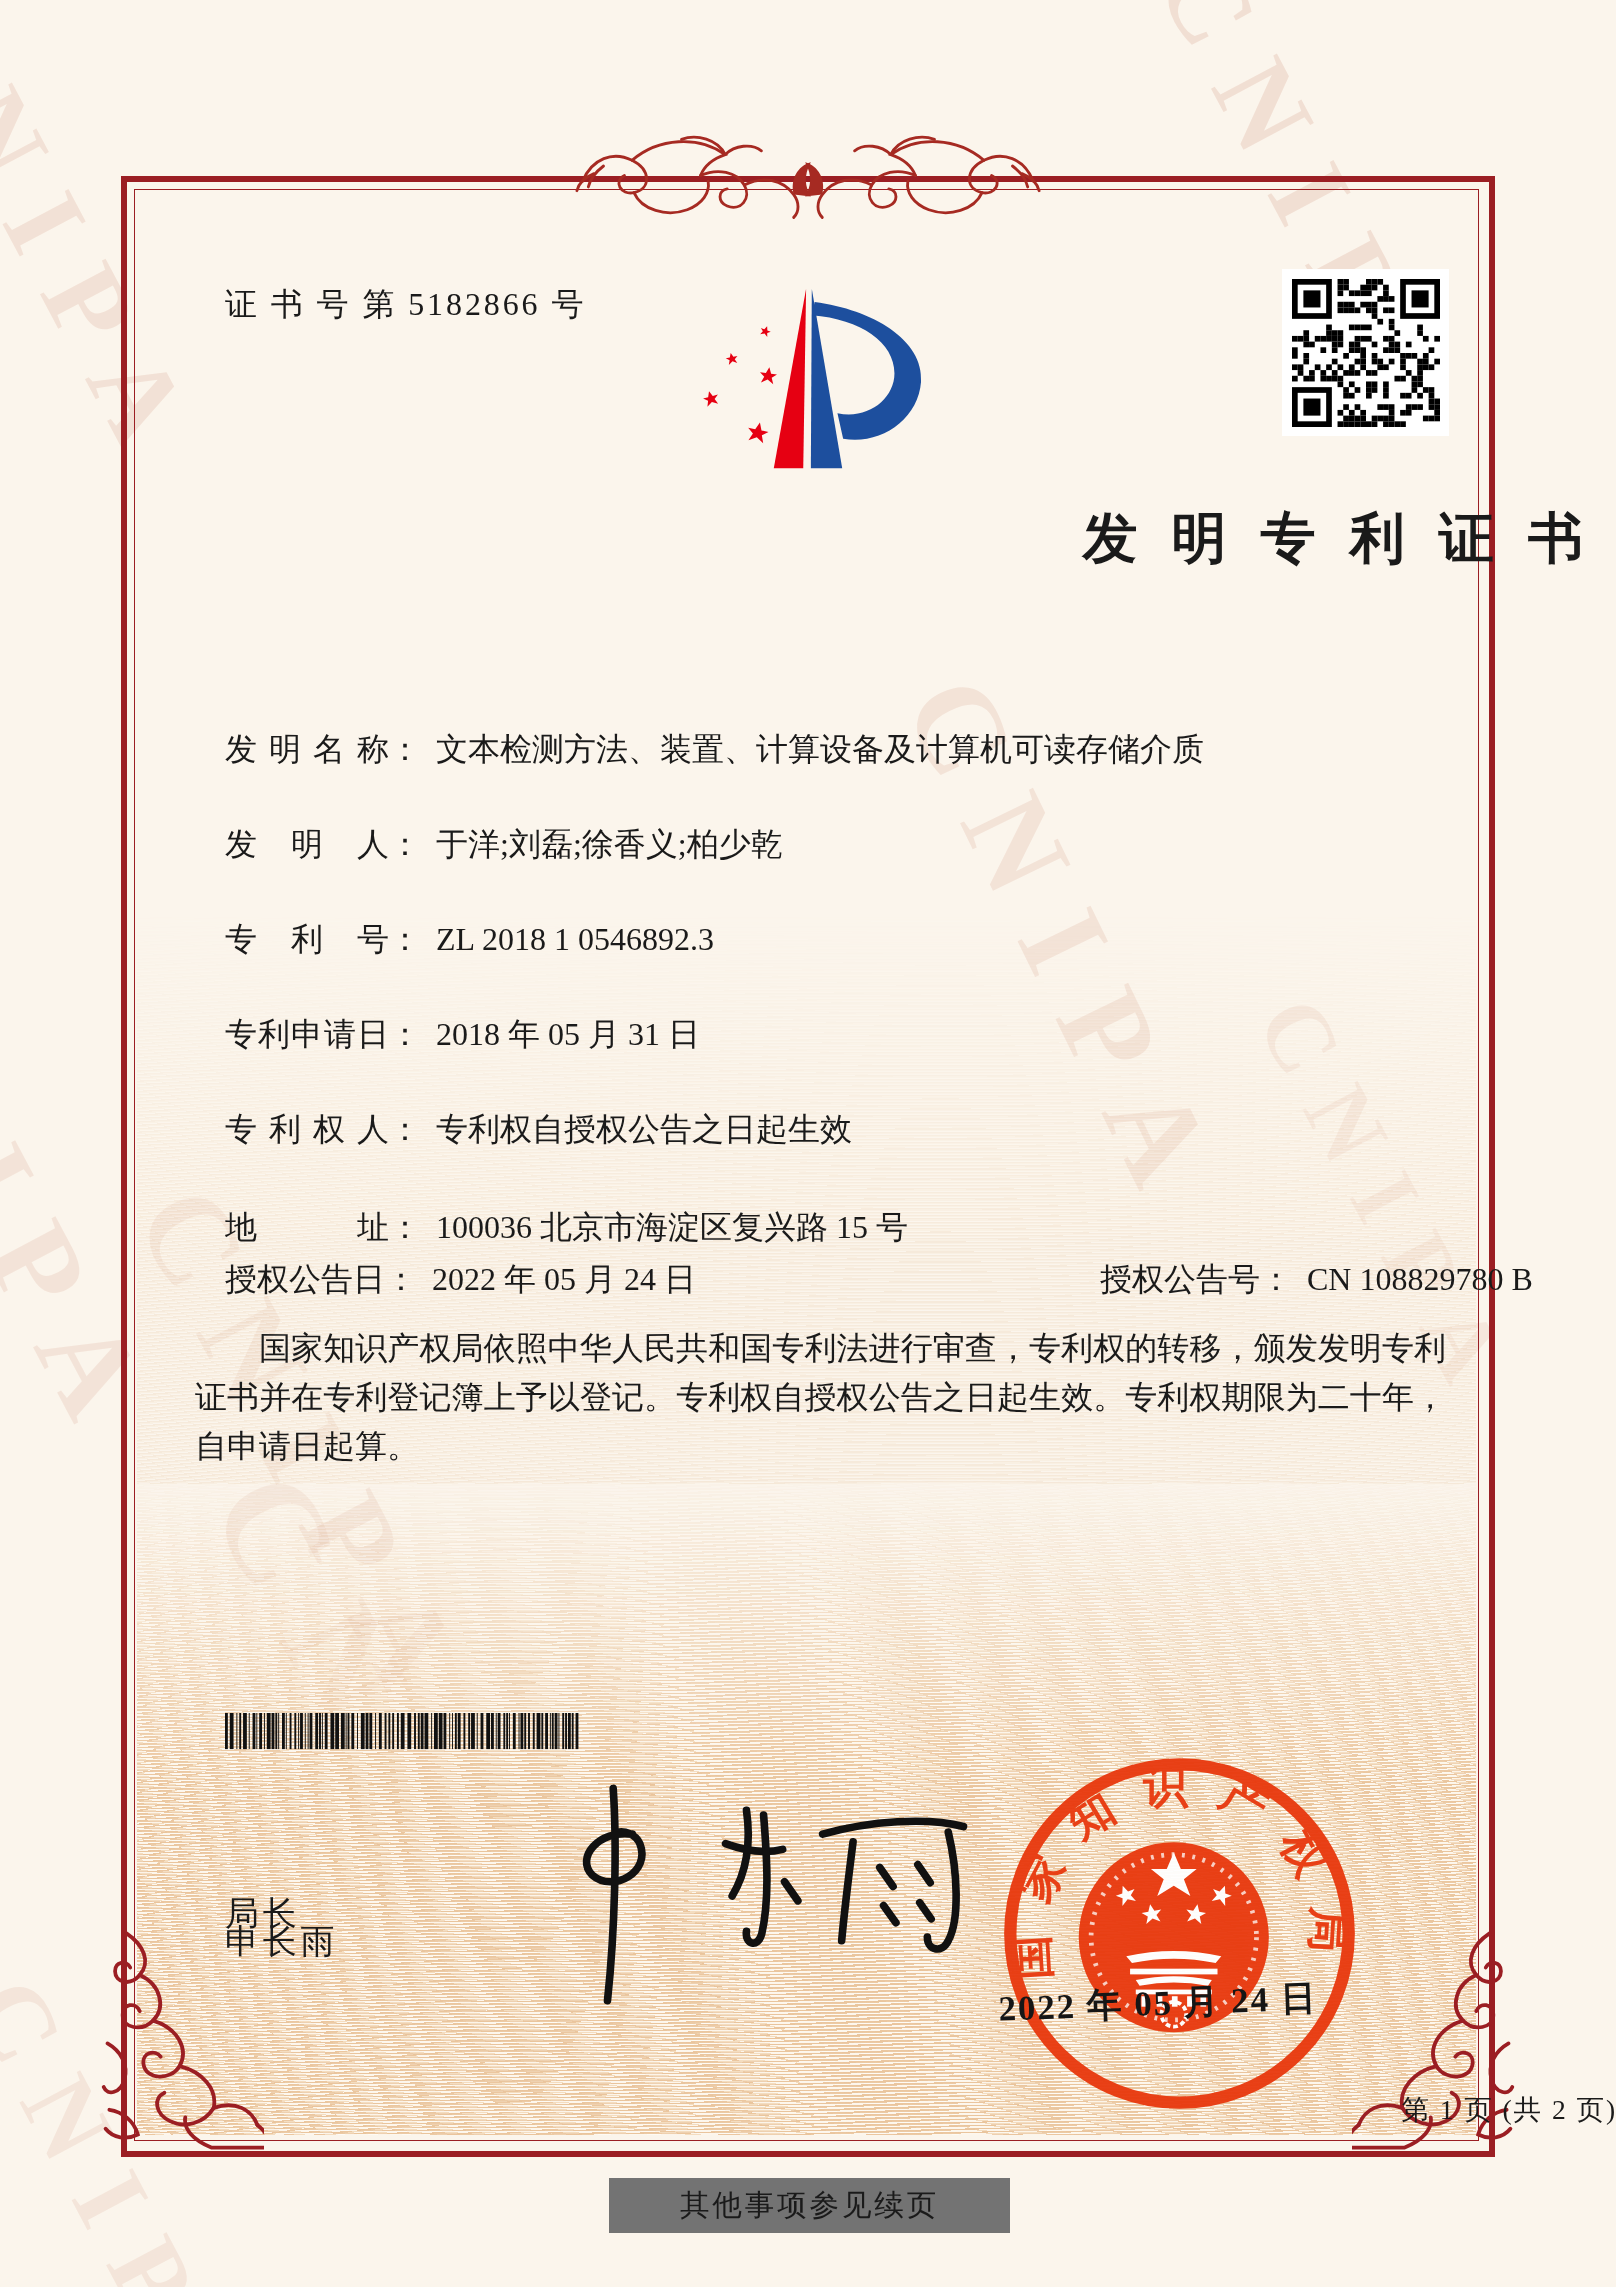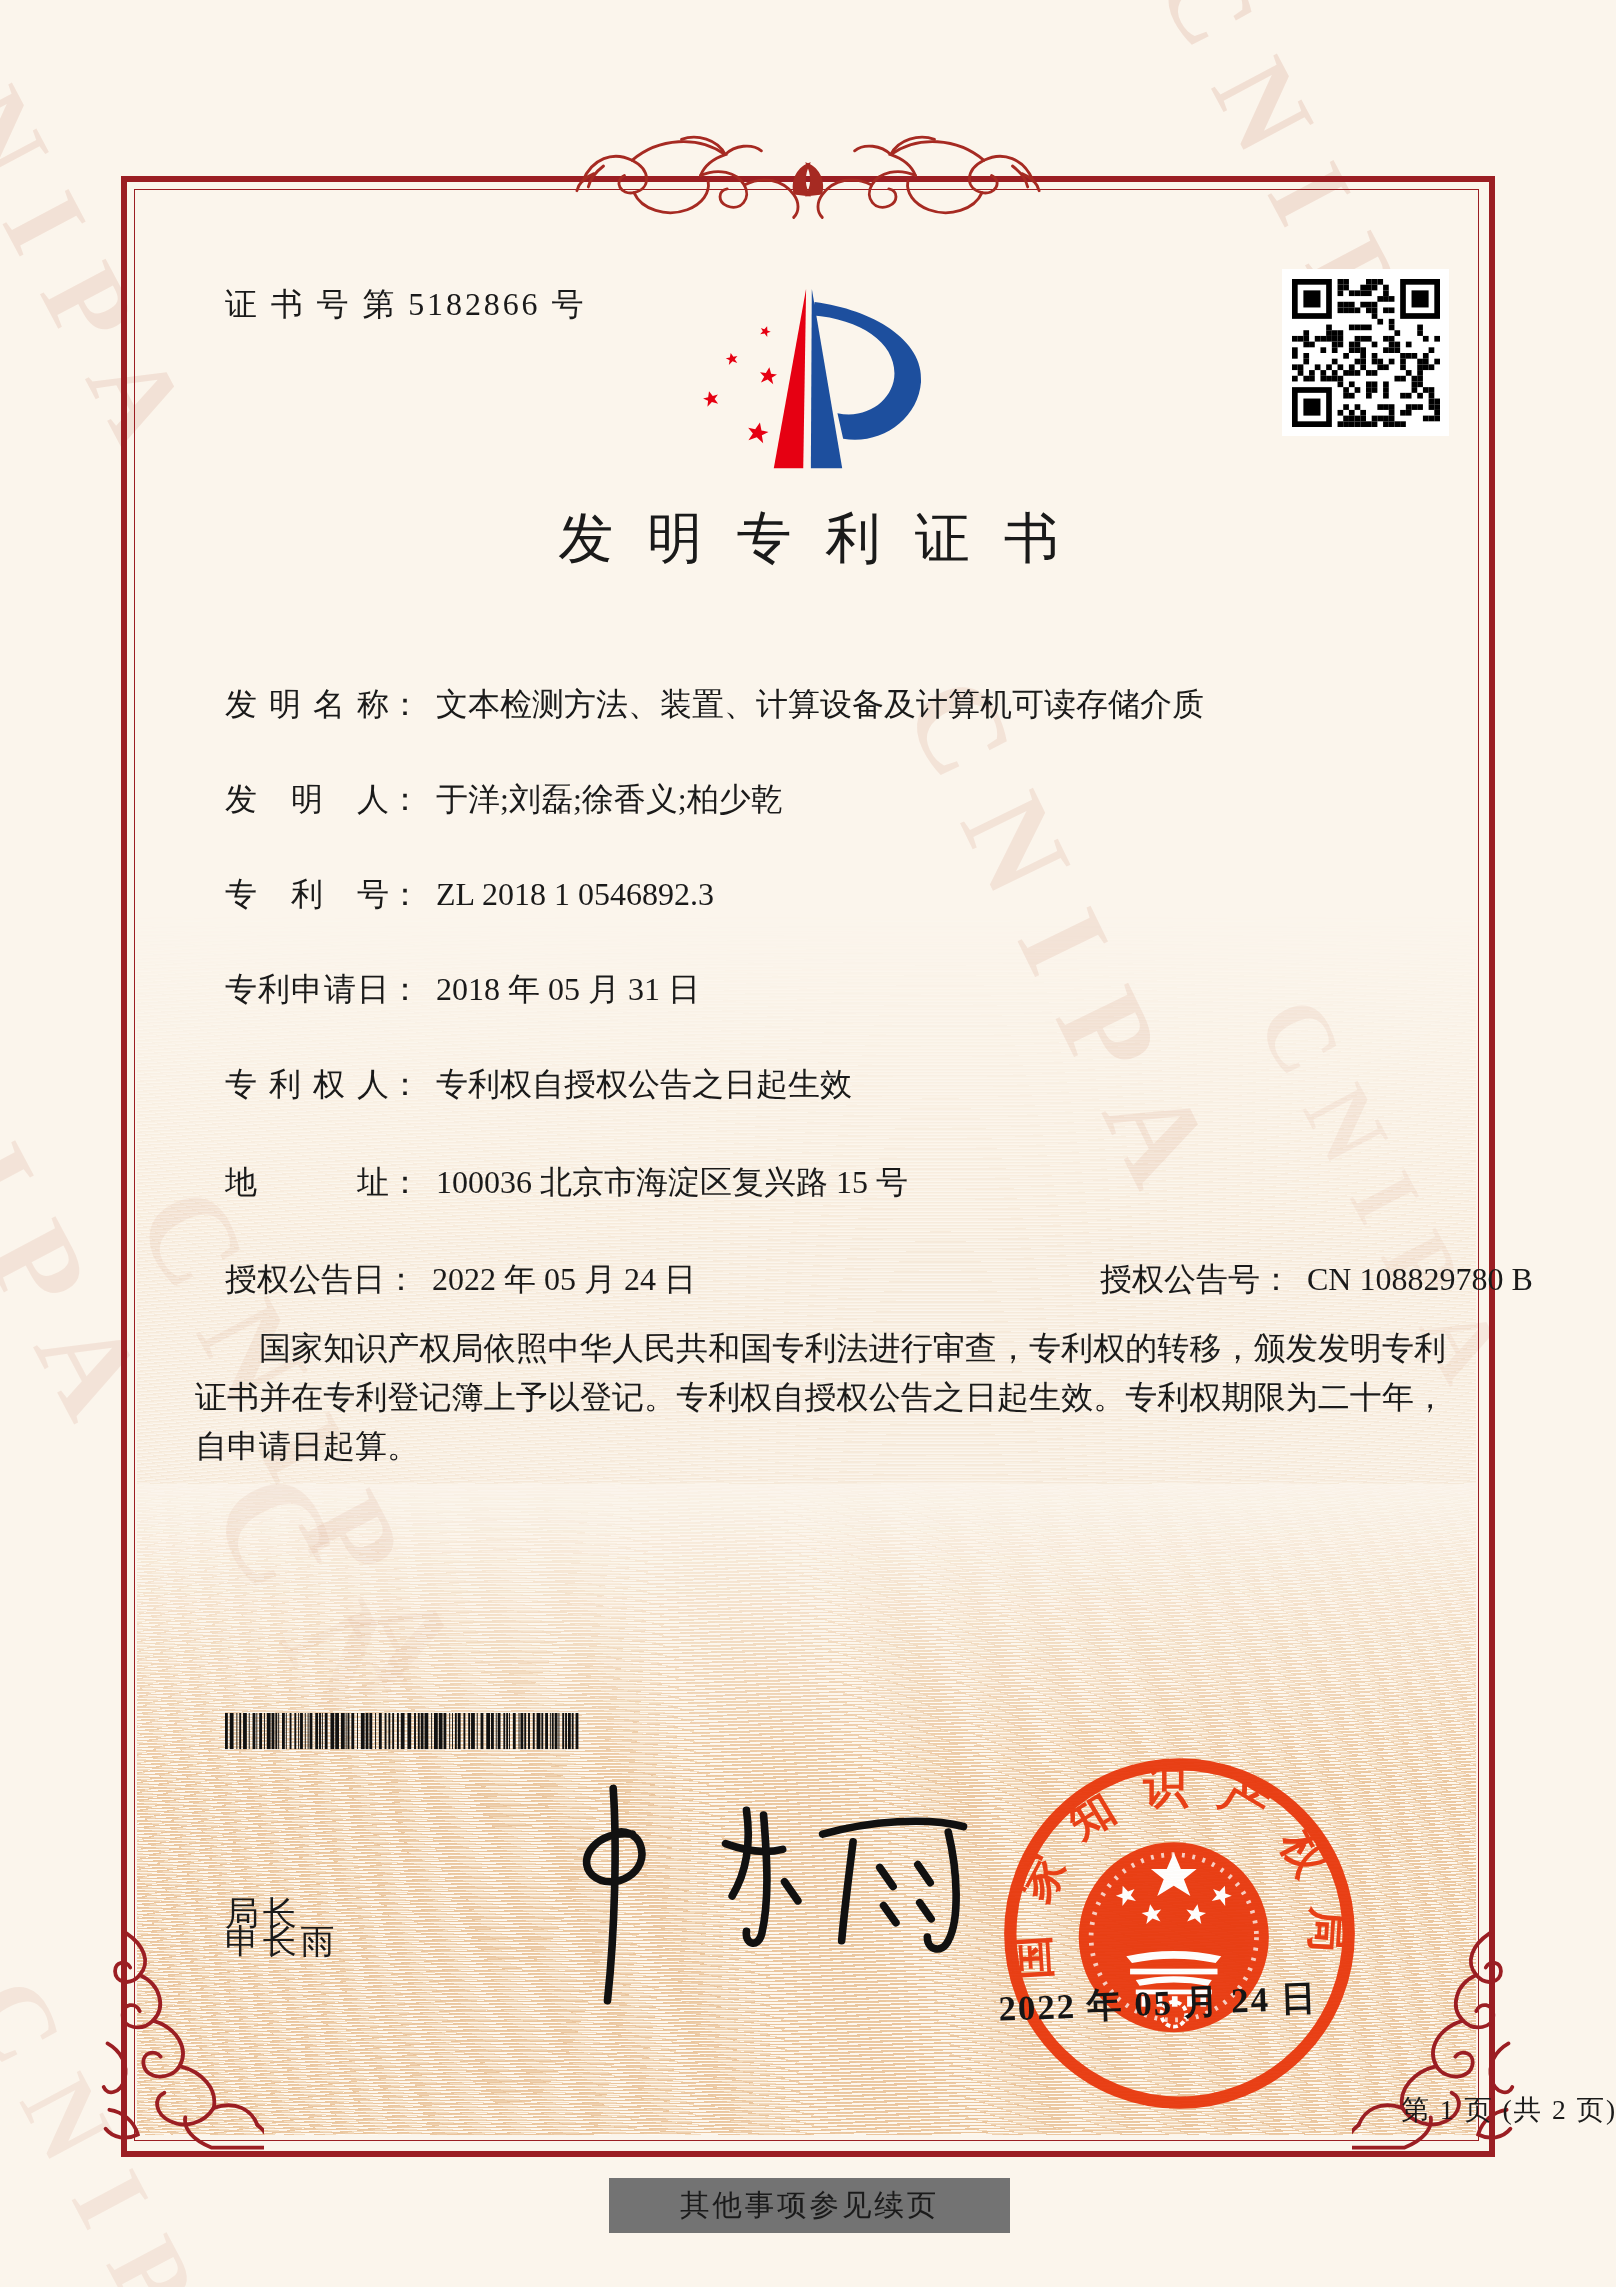--- a/index.html
+++ b/index.html
@@ -38,27 +38,27 @@
   .waves-soft{
     left:137px;top:913px;width:1339px;height:571px;opacity:.28;
     background:
       repeating-radial-gradient(2283px 723px at 60% 1427px, #ecd0b0 0 3.8px, #fdf8f0 3.8px 6.7px, #f6e4cc 6.7px 10.5px);
     -webkit-mask:linear-gradient(180deg,transparent 0,#000 323px);
     mask:linear-gradient(180deg,transparent 0,#000 323px);
   }
   
   .cert-no{left:225px;top:283px;font-size:32px;letter-spacing:2.9px;}
   .title{
-    left:0;top:502px;width:1617px;text-align:center;
-    font-size:55px;font-weight:normal;letter-spacing:.62em;padding-left:.62em;box-sizing:border-box;
+    left:0;top:502px;width:1617px;text-align:right;
+    font-size:55px;font-weight:bold;letter-spacing:.62em;padding-left:.62em;box-sizing:border-box;
   }
   .row{left:225px;font-size:32px;white-space:nowrap;}
   .lbl{
     display:inline-block;width:164px;vertical-align:bottom;
-    text-align:justify;text-align-last:justify;text-justify:inter-character;
+    text-align:justify;text-align-last:justify;text-justify:inter-character;margin-top:45px;
   }
   .val{margin-left:15px;}
   .pair2{margin-left:404px;}
   .paras{
     left:195px;top:1324px;width:1251px;font-size:32px;line-height:49px;
     text-align:justify;
   }
   .paras p{margin:0;text-indent:2em;}
   .sig-title{left:225px;top:1857px;font-size:34px;letter-spacing:3.8px;font-family:"Liberation Sans","DejaVu Sans",sans-serif;margin-top:34px;}
   .sig-name{left:225px;top:1919px;font-size:34px;letter-spacing:3.8px;font-family:"Liberation Sans","DejaVu Sans",sans-serif;text-align:right;}

